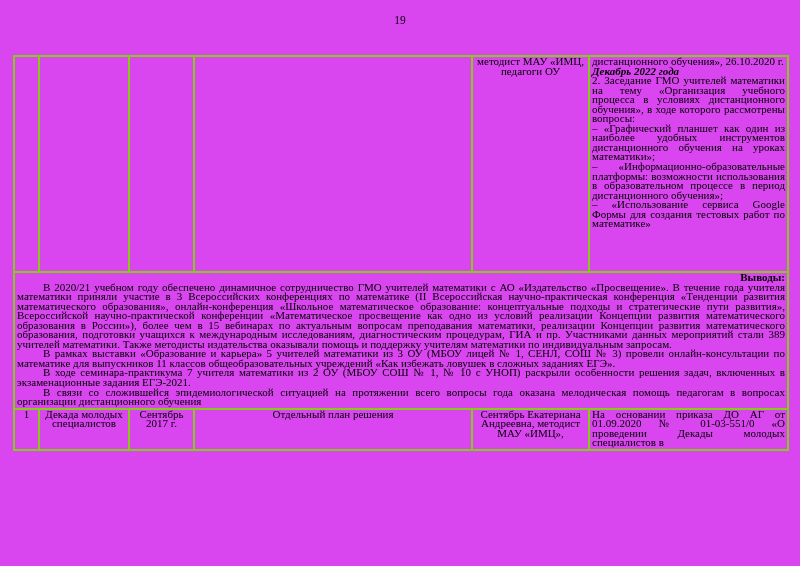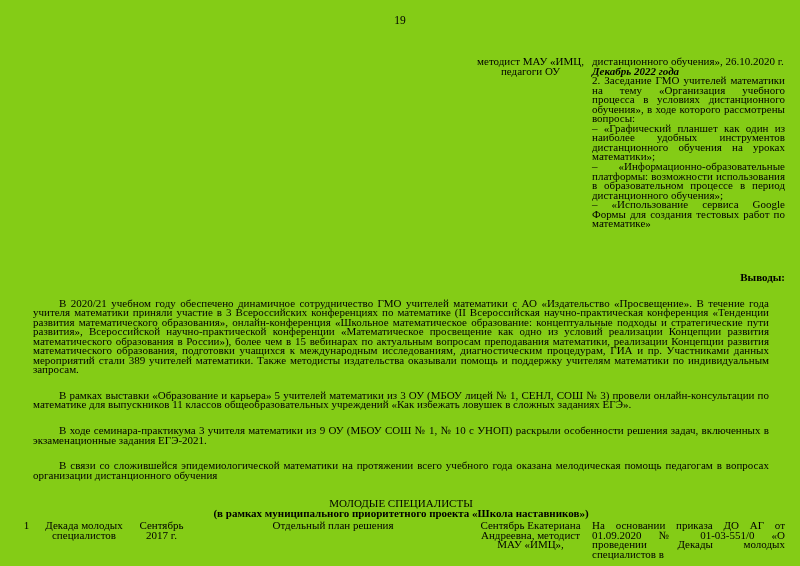--- a/index.html
+++ b/index.html
@@ -11,21 +11,21 @@
     width: 800px;
     height: 566px;
     font-family: "Liberation Serif", "DejaVu Serif", serif;
     color: #000000;
     overflow: hidden;
   }
   .page {
     position: relative;
     width: 800px;
     height: 566px;
-    background: #84cc16;
+    background: #d946ef;
   }
   .page-number {
     position: absolute;
     top: 14px;
     left: 0;
     width: 800px;
     text-align: center;
     font-size: 11.5px;
     line-height: 13px;
   }
@@ -65,21 +65,21 @@
     font-size: 8.1px;
     line-height: 10.2px;
     text-align: justify;
   }
   .vyvody .hdr {
     font-weight: bold;
     text-align: right;
     margin: 0 0 0 0;
   }
   .vyvody p.para {
-    margin: 16px;
+    margin: 0;
     text-indent: 26px;
     text-align: justify;
   }
 
   .section-title {
     text-align: center;
     font-size: 8.6px;
     line-height: 11px;
     padding: 1px 2px;
   }
@@ -126,31 +126,25 @@
           <p>– «Информационно-образовательные платформы: возможности использования в образовательном процессе в период дистанционного обучения»;</p>
           <p>– «Использование сервиса Google Формы для создания тестовых работ по математике»</p>
         </td>
       </tr>
 
       <tr>
         <td colspan="6" class="vyvody">
           <div class="hdr">Выводы:</div>
           <p class="para">В 2020/21 учебном году обеспечено динамичное сотрудничество ГМО учителей математики с АО «Издательство «Просвещение». В течение года учителя математики приняли участие в 3 Всероссийских конференциях по математике (II Всероссийская научно-практическая конференция «Тенденции развития математического образования», онлайн-конференция «Школьное математическое образование: концептуальные подходы и стратегические пути развития», Всероссийской научно-практической конференции «Математическое просвещение как одно из условий реализации Концепции развития математического образования в России»), более чем в 15 вебинарах по актуальным вопросам преподавания математики, реализации Концепции развития математического образования, подготовки учащихся к международным исследованиям, диагностическим процедурам, ГИА и пр. Участниками данных мероприятий стали 389 учителей математики. Также методисты издательства оказывали помощь и поддержку учителям математики по индивидуальным запросам.</p>
           <p class="para">В рамках выставки «Образование и карьера» 5 учителей математики из 3 ОУ (МБОУ лицей № 1, СЕНЛ, СОШ № 3) провели онлайн-консультации по математике для выпускников 11 классов общеобразовательных учреждений «Как избежать ловушек в сложных заданиях ЕГЭ».</p>
-          <p class="para">В ходе семинара-практикума 3 учителя математики из 9 ОУ (МБОУ СОШ № 1, № 10 с УНОП) раскрыли особенности решения задач, включенных в экзаменационные задания ЕГЭ-2021.</p>
-          <p class="para">В связи со сложившейся эпидемиологической математики на протяжении всего учебного года оказана мелодическая помощь педагогам в вопросах организации дистанционного обучения</p>
+          <p class="para">В ходе семинара-практикума 7 учителя математики из 2 ОУ (МБОУ СОШ № 1, № 10 с УНОП) раскрыли особенности решения задач, включенных в экзаменационные задания ЕГЭ-2021.</p>
+          <p class="para">В связи со сложившейся эпидемиологической ситуацией на протяжении всего вопросы года оказана мелодическая помощь педагогам в вопросах организации дистанционного обучения</p>
         </td>
       </tr>
 
-      <tr>
-        <td colspan="6" class="section-title">
-          <div class="l1">МОЛОДЫЕ СПЕЦИАЛИСТЫ</div>
-          <div class="l2">(в рамках муниципального приоритетного проекта «Школа наставников»)</div>
-        </td>
-      </tr>
 
       <tr class="row-cells h-row">
         <td class="cell-center">1</td>
         <td class="cell-center">Декада молодых специалистов</td>
         <td class="cell-center">Сентябрь 2017 г.</td>
         <td class="cell-center">Отдельный план решения</td>
         <td class="cell-center">Сентябрь Екатериана Андреевна, методист МАУ «ИМЦ»,</td>
         <td class="cell-just">На основании приказа ДО АГ от 01.09.2020 № 01-03-551/0 «О проведении Декады молодых специалистов в</td>
       </tr>
 

